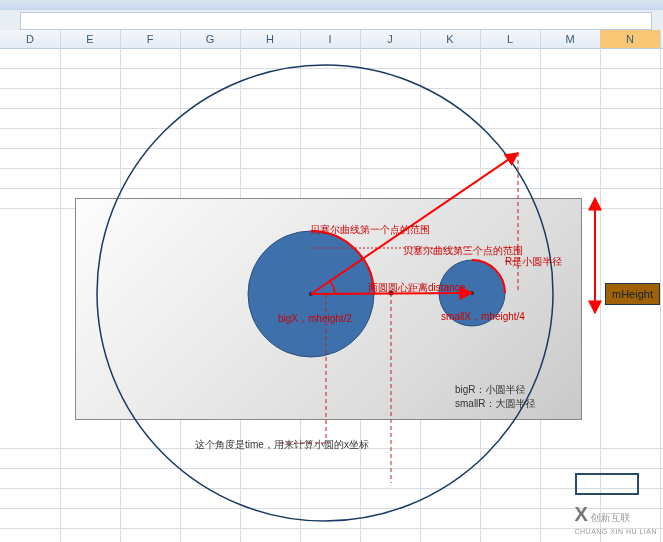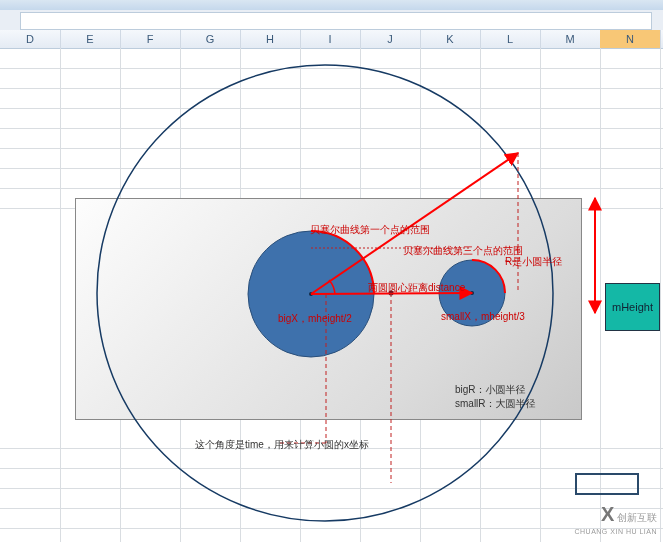--- a/index.html
+++ b/index.html
@@ -64,36 +64,35 @@
     background:linear-gradient(#bcd3ea,#a7c3df);
     border:1px solid #7aa0c6;
     color:#2a4a6a;
     font-size:10px;
     padding:4px 6px;
     white-space:nowrap;
   }
   .mheight-box {
     position:absolute;
     border:1px solid #234;
-    background:#14b8a6;
+    background:#a16207;
     color:#123;
     font-size:11px;
-    padding:17px 6px;
+    padding:4px 6px;
   }
   .sel-cell {
     position:absolute;
     border:2px solid #2a4a6a;
     background:transparent;
   }
   .watermark {
     position:absolute;
     right:6px; bottom:6px;
     font-size:10px;
     color:#999;
-    text-align:right;
     line-height:1.1;
   }
   .watermark .x {
     font-size:20px; font-weight:bold; color:#777;
   }
 </style>
 </head>
 <body>
 
 <div class="ribbon-hint"></div>
@@ -188,21 +187,21 @@
     <line x1="595" y1="265" x2="595" y2="150" stroke="#ff0000" stroke-width="2" marker-end="url(#arrRed)"></line>
 
     <line x1="311" y1="200" x2="470" y2="200" stroke="#c02020" stroke-width="1" stroke-dasharray="2 2"></line>
   </svg>
 
   <span class="label" style="left:310px;top:175px">贝塞尔曲线第一个点的范围</span>
   <span class="label" style="left:403px;top:196px">贝塞尔曲线第三个点的范围</span>
   <span class="label" style="left:505px;top:207px">R是小圆半径</span>
   <span class="label" style="left:368px;top:233px">两圆圆心距离distance</span>
   <span class="label" style="left:278px;top:264px">bigX，mheight/2</span>
-  <span class="label" style="left:441px;top:262px">smallX，mheight/3</span>
+  <span class="label" style="left:441px;top:262px">smallX，mheight/4</span>
 
   <span class="label black" style="left:455px;top:335px">bigR：小圆半径</span>
   <span class="label black" style="left:455px;top:349px">smallR：大圆半径</span>
 
   <span class="label black" style="left:195px;top:390px">这个角度是time，用来计算小圆的x坐标</span>
 
 
   <div class="mheight-box" style="left:605px;top:235px">mHeight</div>
 
   <div class="sel-cell" style="left:575px;top:425px;width:60px;height:18px"></div>

